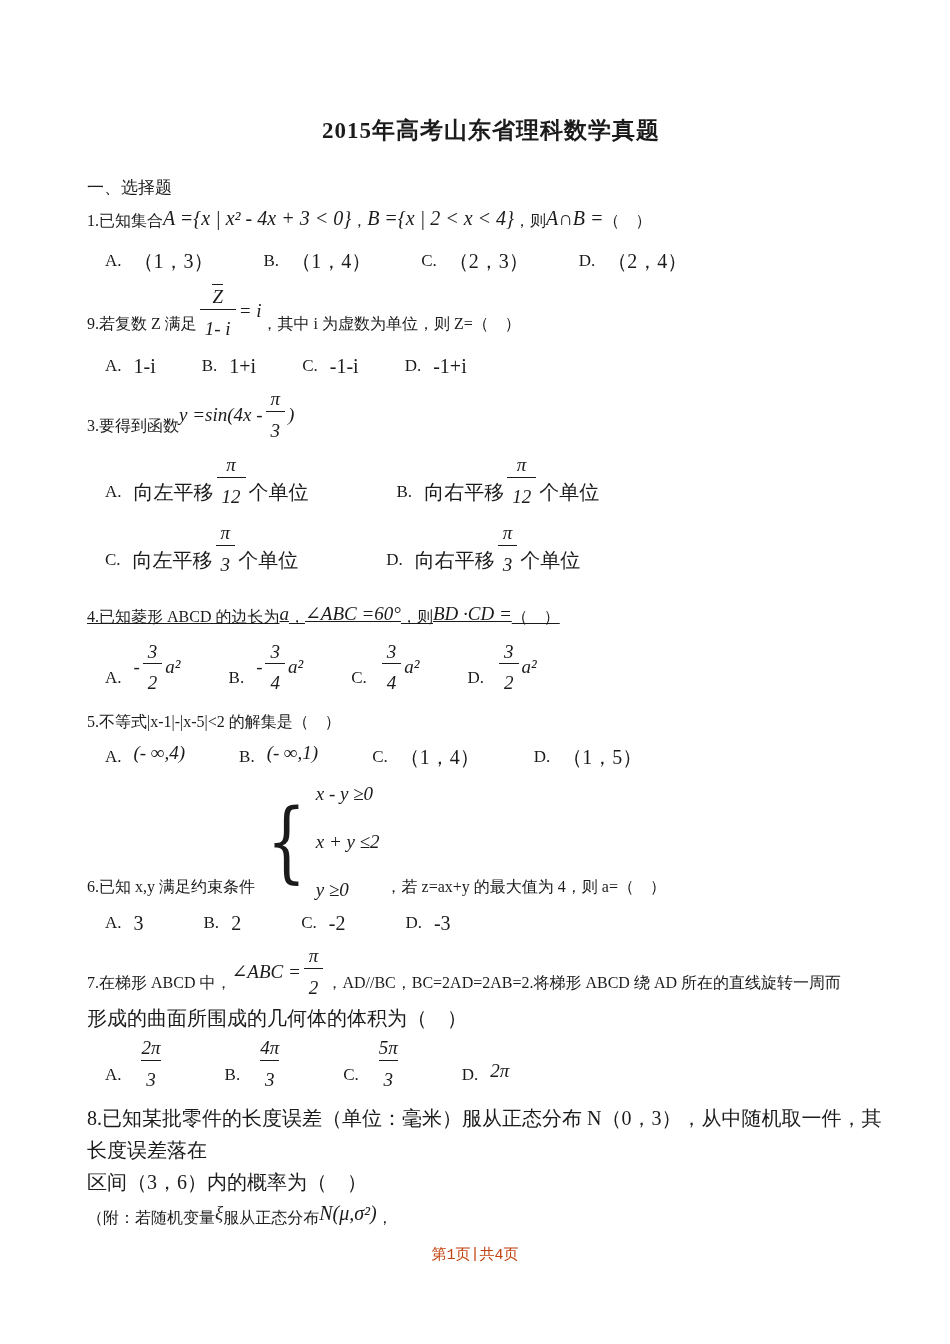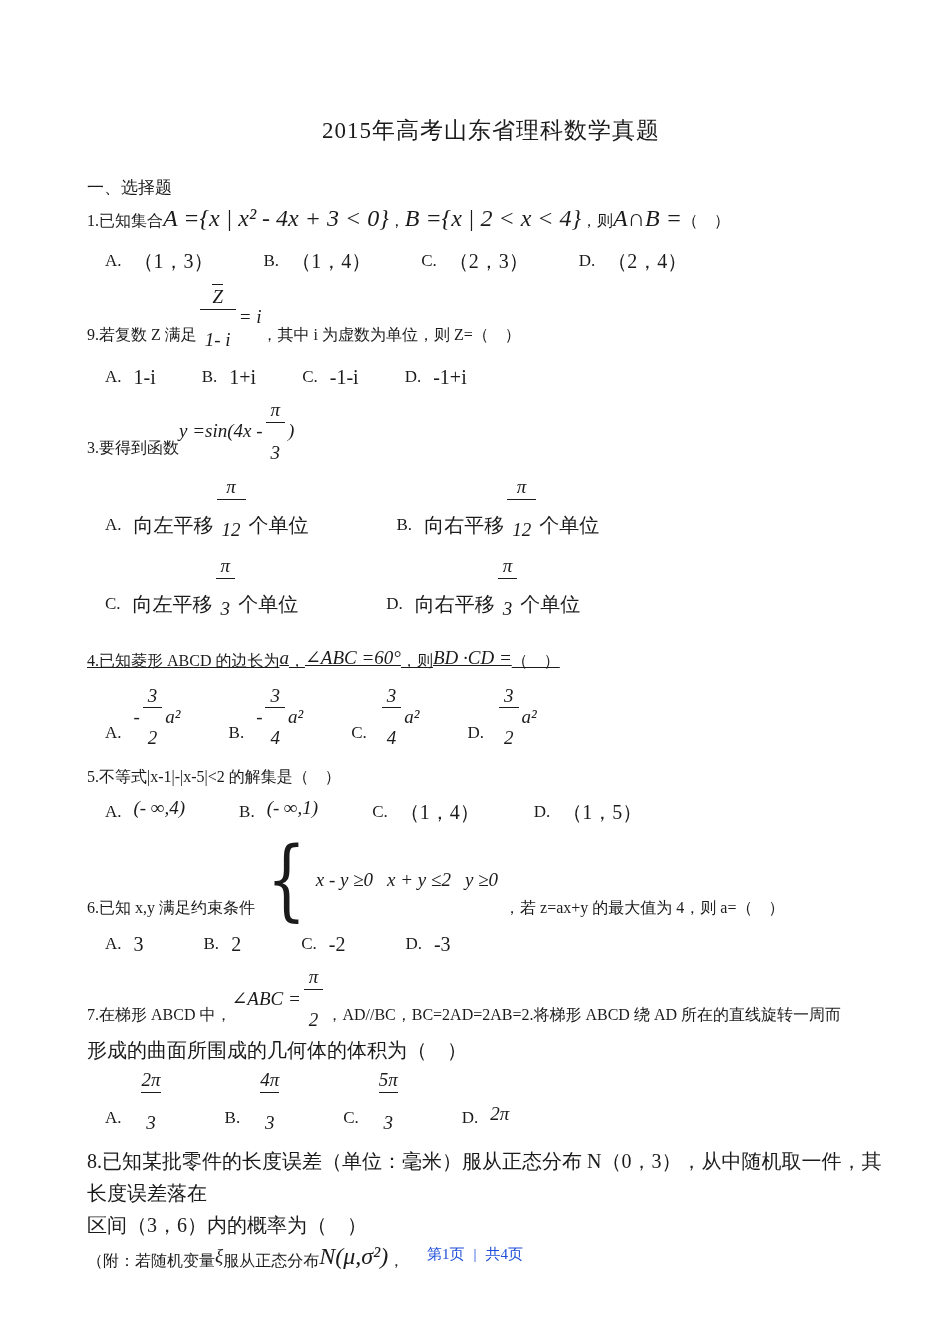--- a/index.html
+++ b/index.html
@@ -11,86 +11,86 @@
     color: #1b1b1b;
     font-family: "Liberation Serif", "DejaVu Serif", serif;
     font-size: 16px;
   }
   .inner { padding: 0 55px 0 87px; }
 
   .title {
     margin: 116px 0 0 0;
     text-align: center;
     font-size: 23px;
-    font-weight: 400;
+    font-weight: 700;
     letter-spacing: 1px;
     line-height: 30px;
   }
   .section { margin-top: 31px; font-size: 17px; line-height: 22px; }
 
   .row { display: flex; align-items: flex-end; flex-wrap: nowrap; white-space: nowrap; }
   .cn { font-size: 16px; line-height: 30px; }
   .cnline { font-size: 20px; line-height: 32px; }
 
   .math {
     font-style: italic;
     font-size: 19px;
     line-height: 26px;
     font-family: "Liberation Serif", "DejaVu Serif", "DejaVu Sans", serif;
   }
-  .big { font-size: 24px; }
+  .big { font-size: 20px; }
   .raise { margin-bottom: 5px; }
   .raise2 { margin-bottom: 7px; }
 
   
   .frac {
     display: inline-flex; flex-direction: column; align-items: center;
     font-style: italic; font-size: 19px; line-height: 1.05;
     font-family: "Liberation Serif", "DejaVu Serif", "DejaVu Sans", serif;
     margin: 0 3px;
   }
   .fnum { padding: 0 5px 2px; }
-  .fden { border-top: 1.5px solid #1b1b1b; padding: 20px 5px 0; }
+  .fden { border-top: 1.5px solid #1b1b1b; padding: 9px 5px 0; }
   .obar { display: inline-block; border-top: 1.4px solid #1b1b1b; padding-top: 2px; line-height: 1; }
 
   
   .fgroup { display: inline-flex; align-items: center; }
 
   
   .system { display: inline-flex; align-items: center; margin: 0 6px 2px 4px; }
   .brace {
     font-family: "DejaVu Serif", serif; font-weight: 300;
     font-size: 86px; line-height: 0.95;
     transform: scale(0.72, 1.03);
     margin-right: 2px;
   }
-  .syslines { display: inline-flex; flex-direction: row; gap: 14px; }
+  .syslines { display: inline-flex; flex-direction: column; gap: 28px; }
   .sysline { font-style: italic; font-size: 19px; line-height: 1.05;
              font-family: "Liberation Serif", "DejaVu Serif", "DejaVu Sans", serif; }
 
   
   .opts { display: flex; align-items: flex-end; padding-left: 18px; white-space: nowrap; }
   .opt { display: inline-flex; align-items: flex-end; }
   .opt-label { font-size: 17px; line-height: 30px; margin-right: 12px; }
   .opt-text { font-size: 20px; line-height: 30px; }
   .opt-math { font-style: italic; font-size: 19px; line-height: 28px;
               font-family: "Liberation Serif", "DejaVu Serif", "DejaVu Sans", serif; }
 
   .g50 { gap: 50px; } .g45 { gap: 46px; } .g80 { gap: 88px; }
   .g48 { gap: 48px; } .g52 { gap: 54px; } .g58 { gap: 60px; } .g55 { gap: 56px; }
 
   .mt6 { margin-top: 6px; } .mt8 { margin-top: 8px; } .mt10 { margin-top: 10px; }
   .mt12 { margin-top: 12px; } .mt14 { margin-top: 14px; } .mt16 { margin-top: 16px; }
   .mt18 { margin-top: 26px; text-decoration: underline; } .mt2 { margin-top: 2px; } .mt4 { margin-top: 4px; }
 
   .footer {
     position: absolute; left: 0; right: 0; bottom: 80px;
-    display: flex; justify-content: center; align-items: center; gap: 9px;
-    font-size: 15px; color: #1d4ed8;
-    font-family: Liberation Serif, serif;
+    display: flex; justify-content: center; align-items: center; 
+    font-size: 15px; color: #c2410c;
+    font-family: Liberation Mono, monospace;
   }
 </style>
 </head>
 <body>
 
 <div class="page">
   <div class="inner">
 
     <h1 class="title">2015年高考山东省理科数学真题</h1>
     <div class="section">一、选择题</div>

